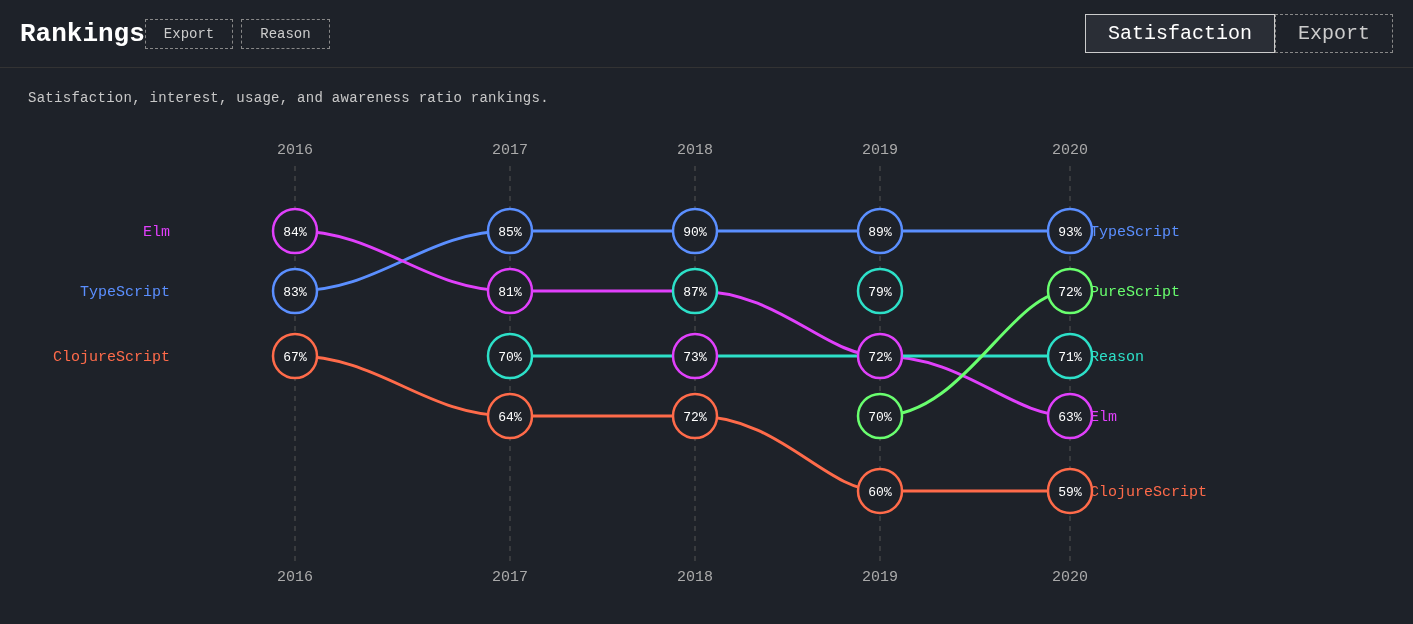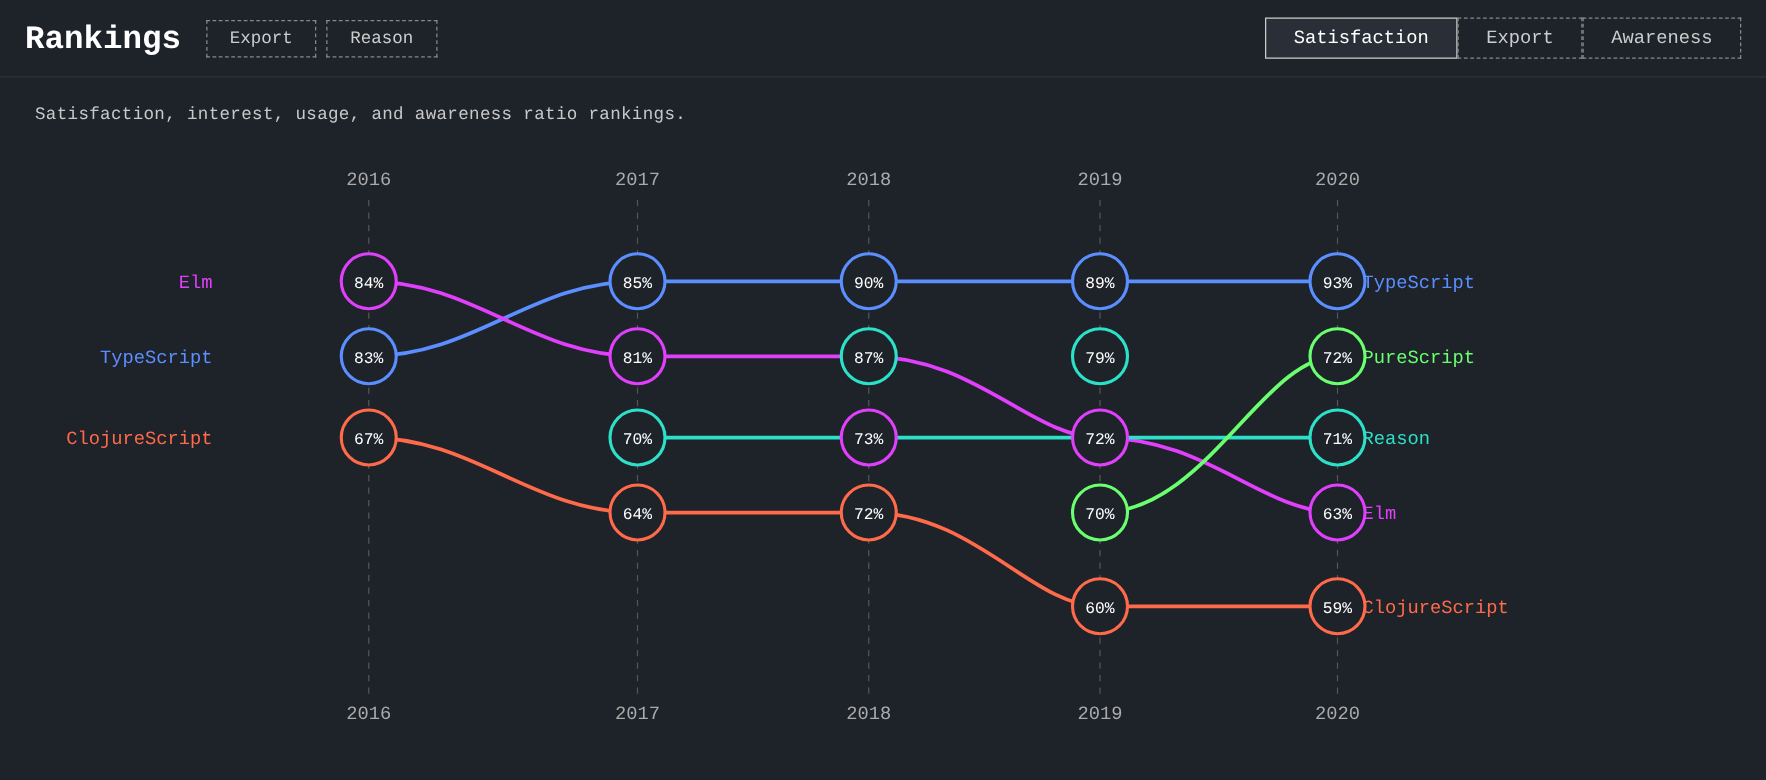--- a/index.html
+++ b/index.html
@@ -14,21 +14,20 @@
     .header {
       display: flex;
       align-items: center;
       padding: 14px 20px;
       border-bottom: 1px solid #333;
     }
     .title {
       font-size: 26px;
       font-weight: bold;
       color: #fff;
-      margin-right: 20px;
     }
     .btn {
       border: 1.5px dashed #888;
       background: transparent;
       color: #ccc;
       padding: 6px 18px;
       cursor: pointer;
       font-family: inherit;
       font-size: 14px;
       margin-right: 8px;
@@ -39,21 +38,21 @@
       display: flex;
       gap: 0;
     }
     .tab {
       border: 1.5px dashed #888;
       background: transparent;
       color: #ccc;
       padding: 7px 22px;
       cursor: pointer;
       font-family: inherit;
-      font-size: 15px;
+      font-size: 20px;
     }
     .tab.active {
       border: 1.5px solid #ccc;
       color: #fff;
       background: #2a2e36;
     }
     .subtitle {
       padding: 22px 28px 10px 28px;
       font-size: 14px;
       color: #c8c8c8;
@@ -75,21 +74,20 @@
 </head>
 <body>
 
 <div class="header">
   <span class="title">Rankings</span>
   <button class="btn">Export</button>
   <button class="btn">Reason</button>
   <div class="tab-group">
     <button class="tab active">Satisfaction</button>
     <button class="tab">Export</button>
-    <button class="tab">Awareness</button>
   </div>
 </div>
 
 <div class="subtitle">Satisfaction, interest, usage, and awareness ratio rankings.</div>
 
 <div class="chart-area">
   <svg class="chart" viewBox="0 0 1413 480">
 
     <text x="295" y="38" fill="#aaa" font-size="15" font-family="Courier New" text-anchor="middle">2016</text>
     <text x="510" y="38" fill="#aaa" font-size="15" font-family="Courier New" text-anchor="middle">2017</text>

